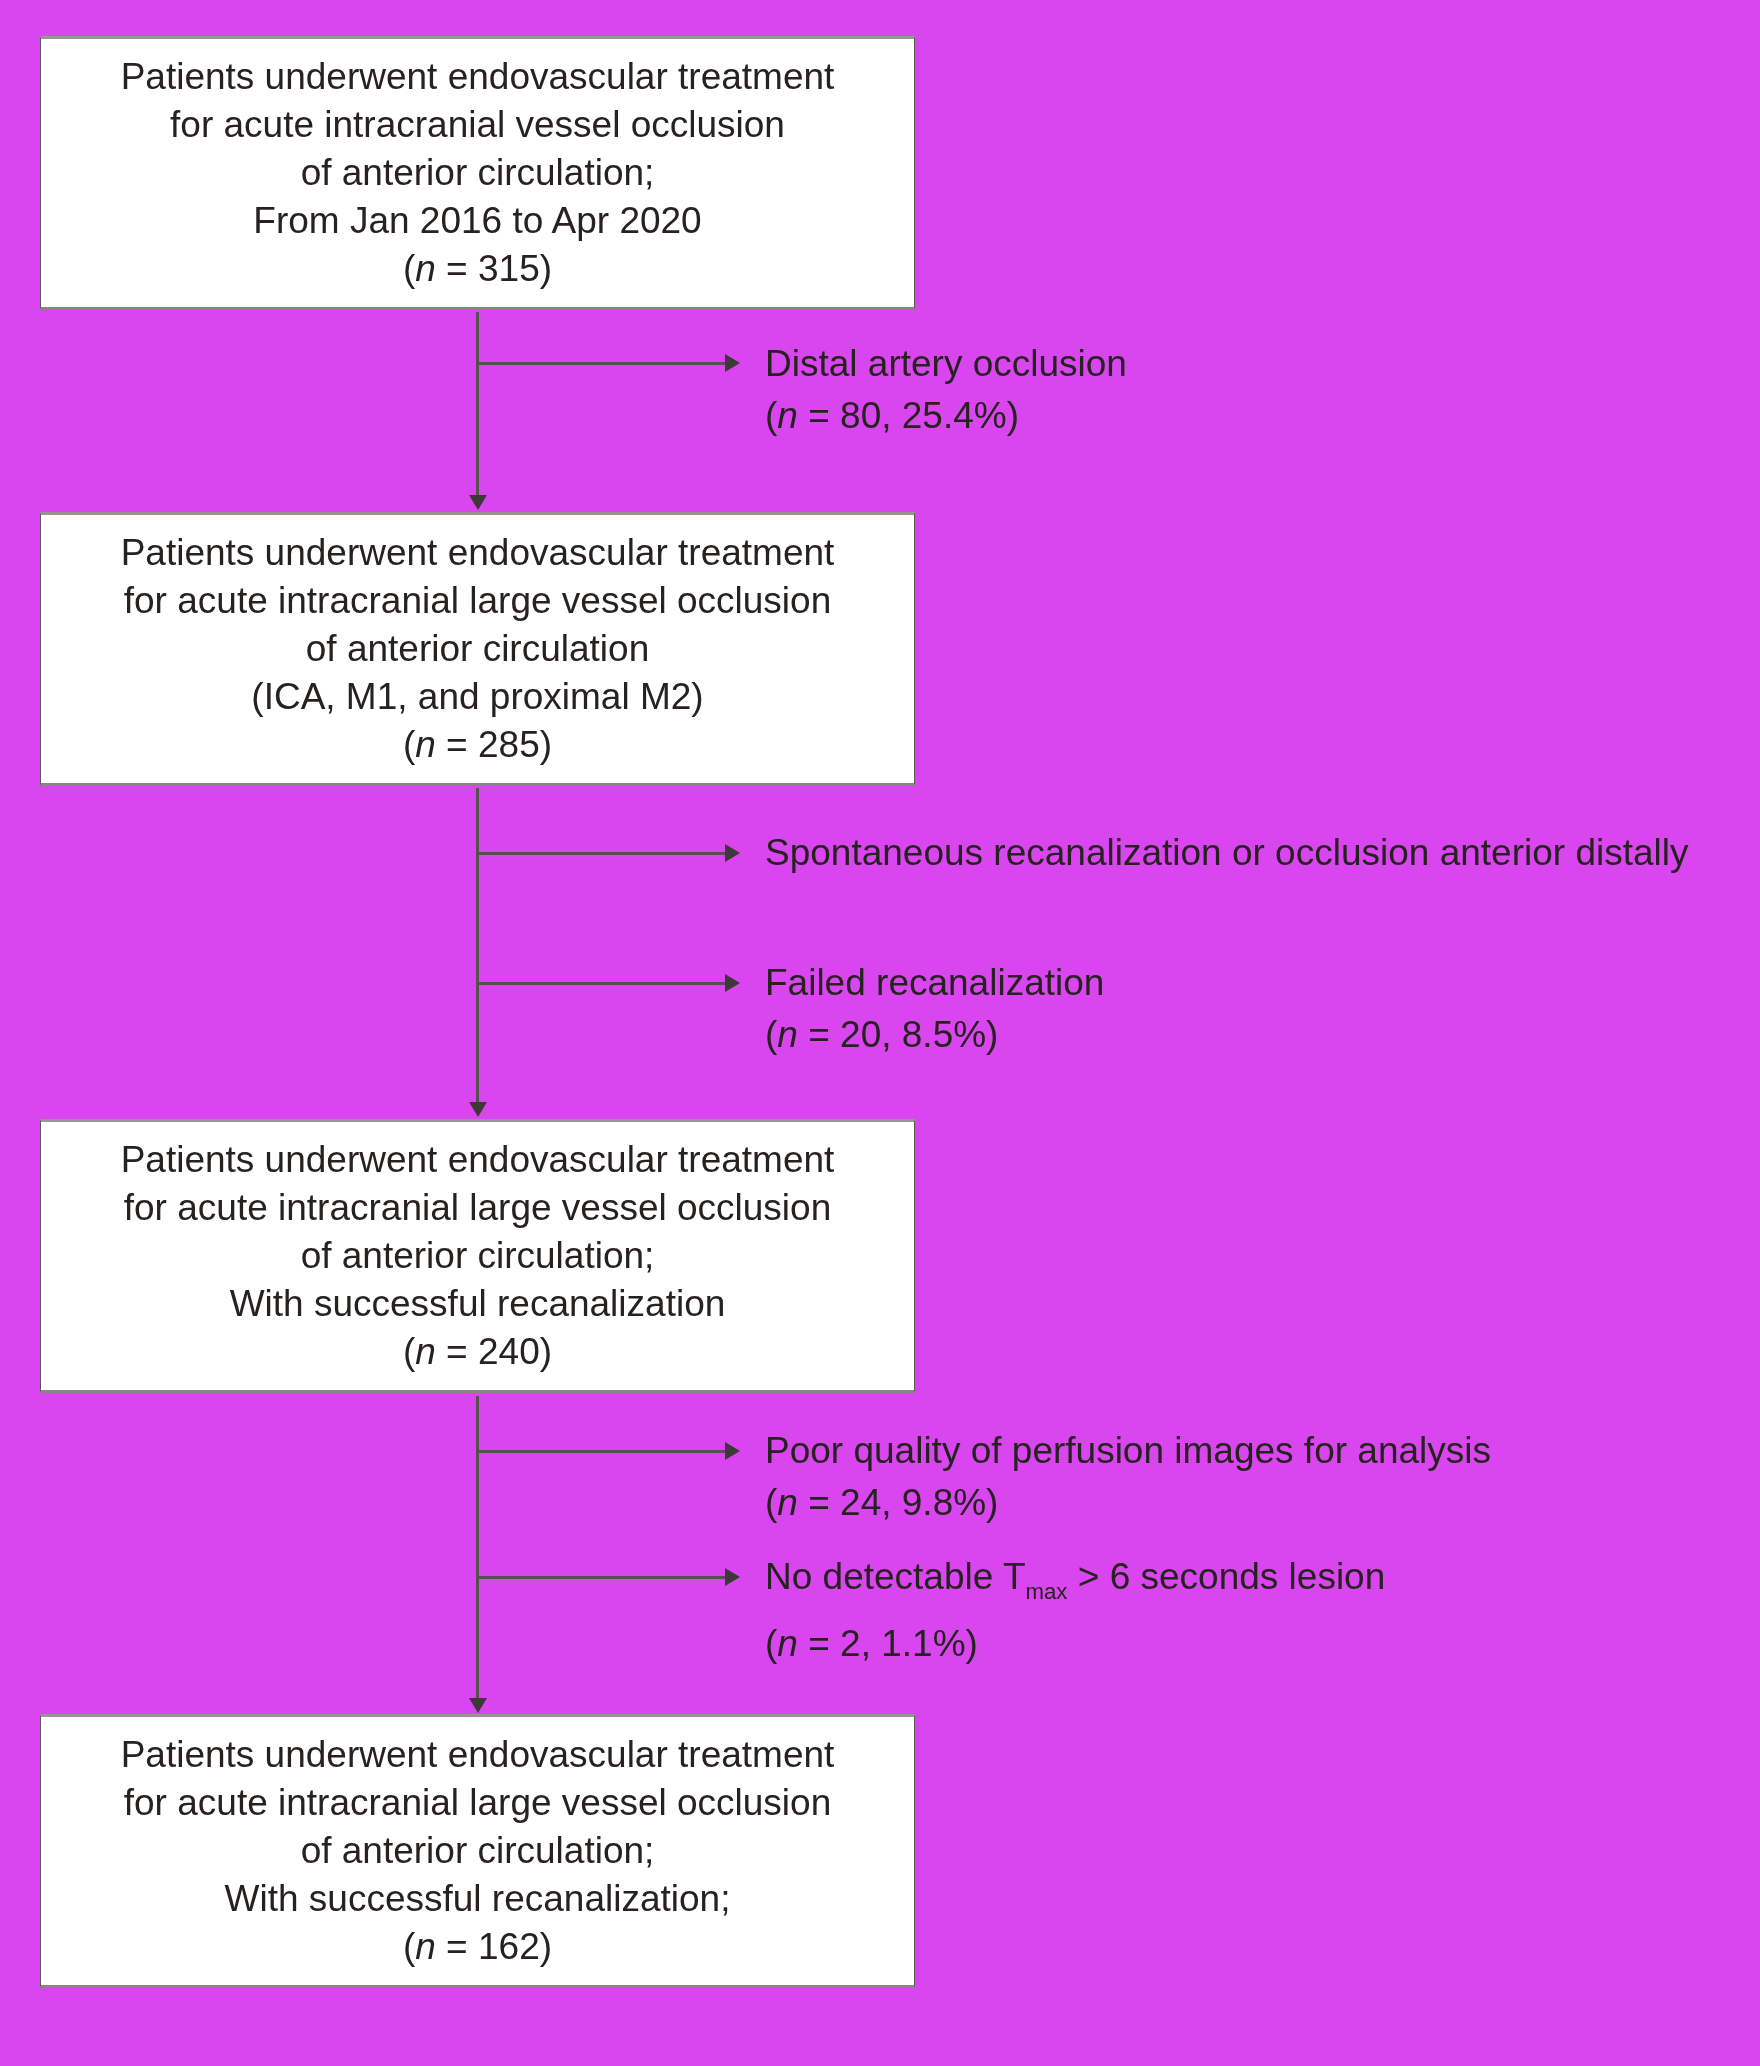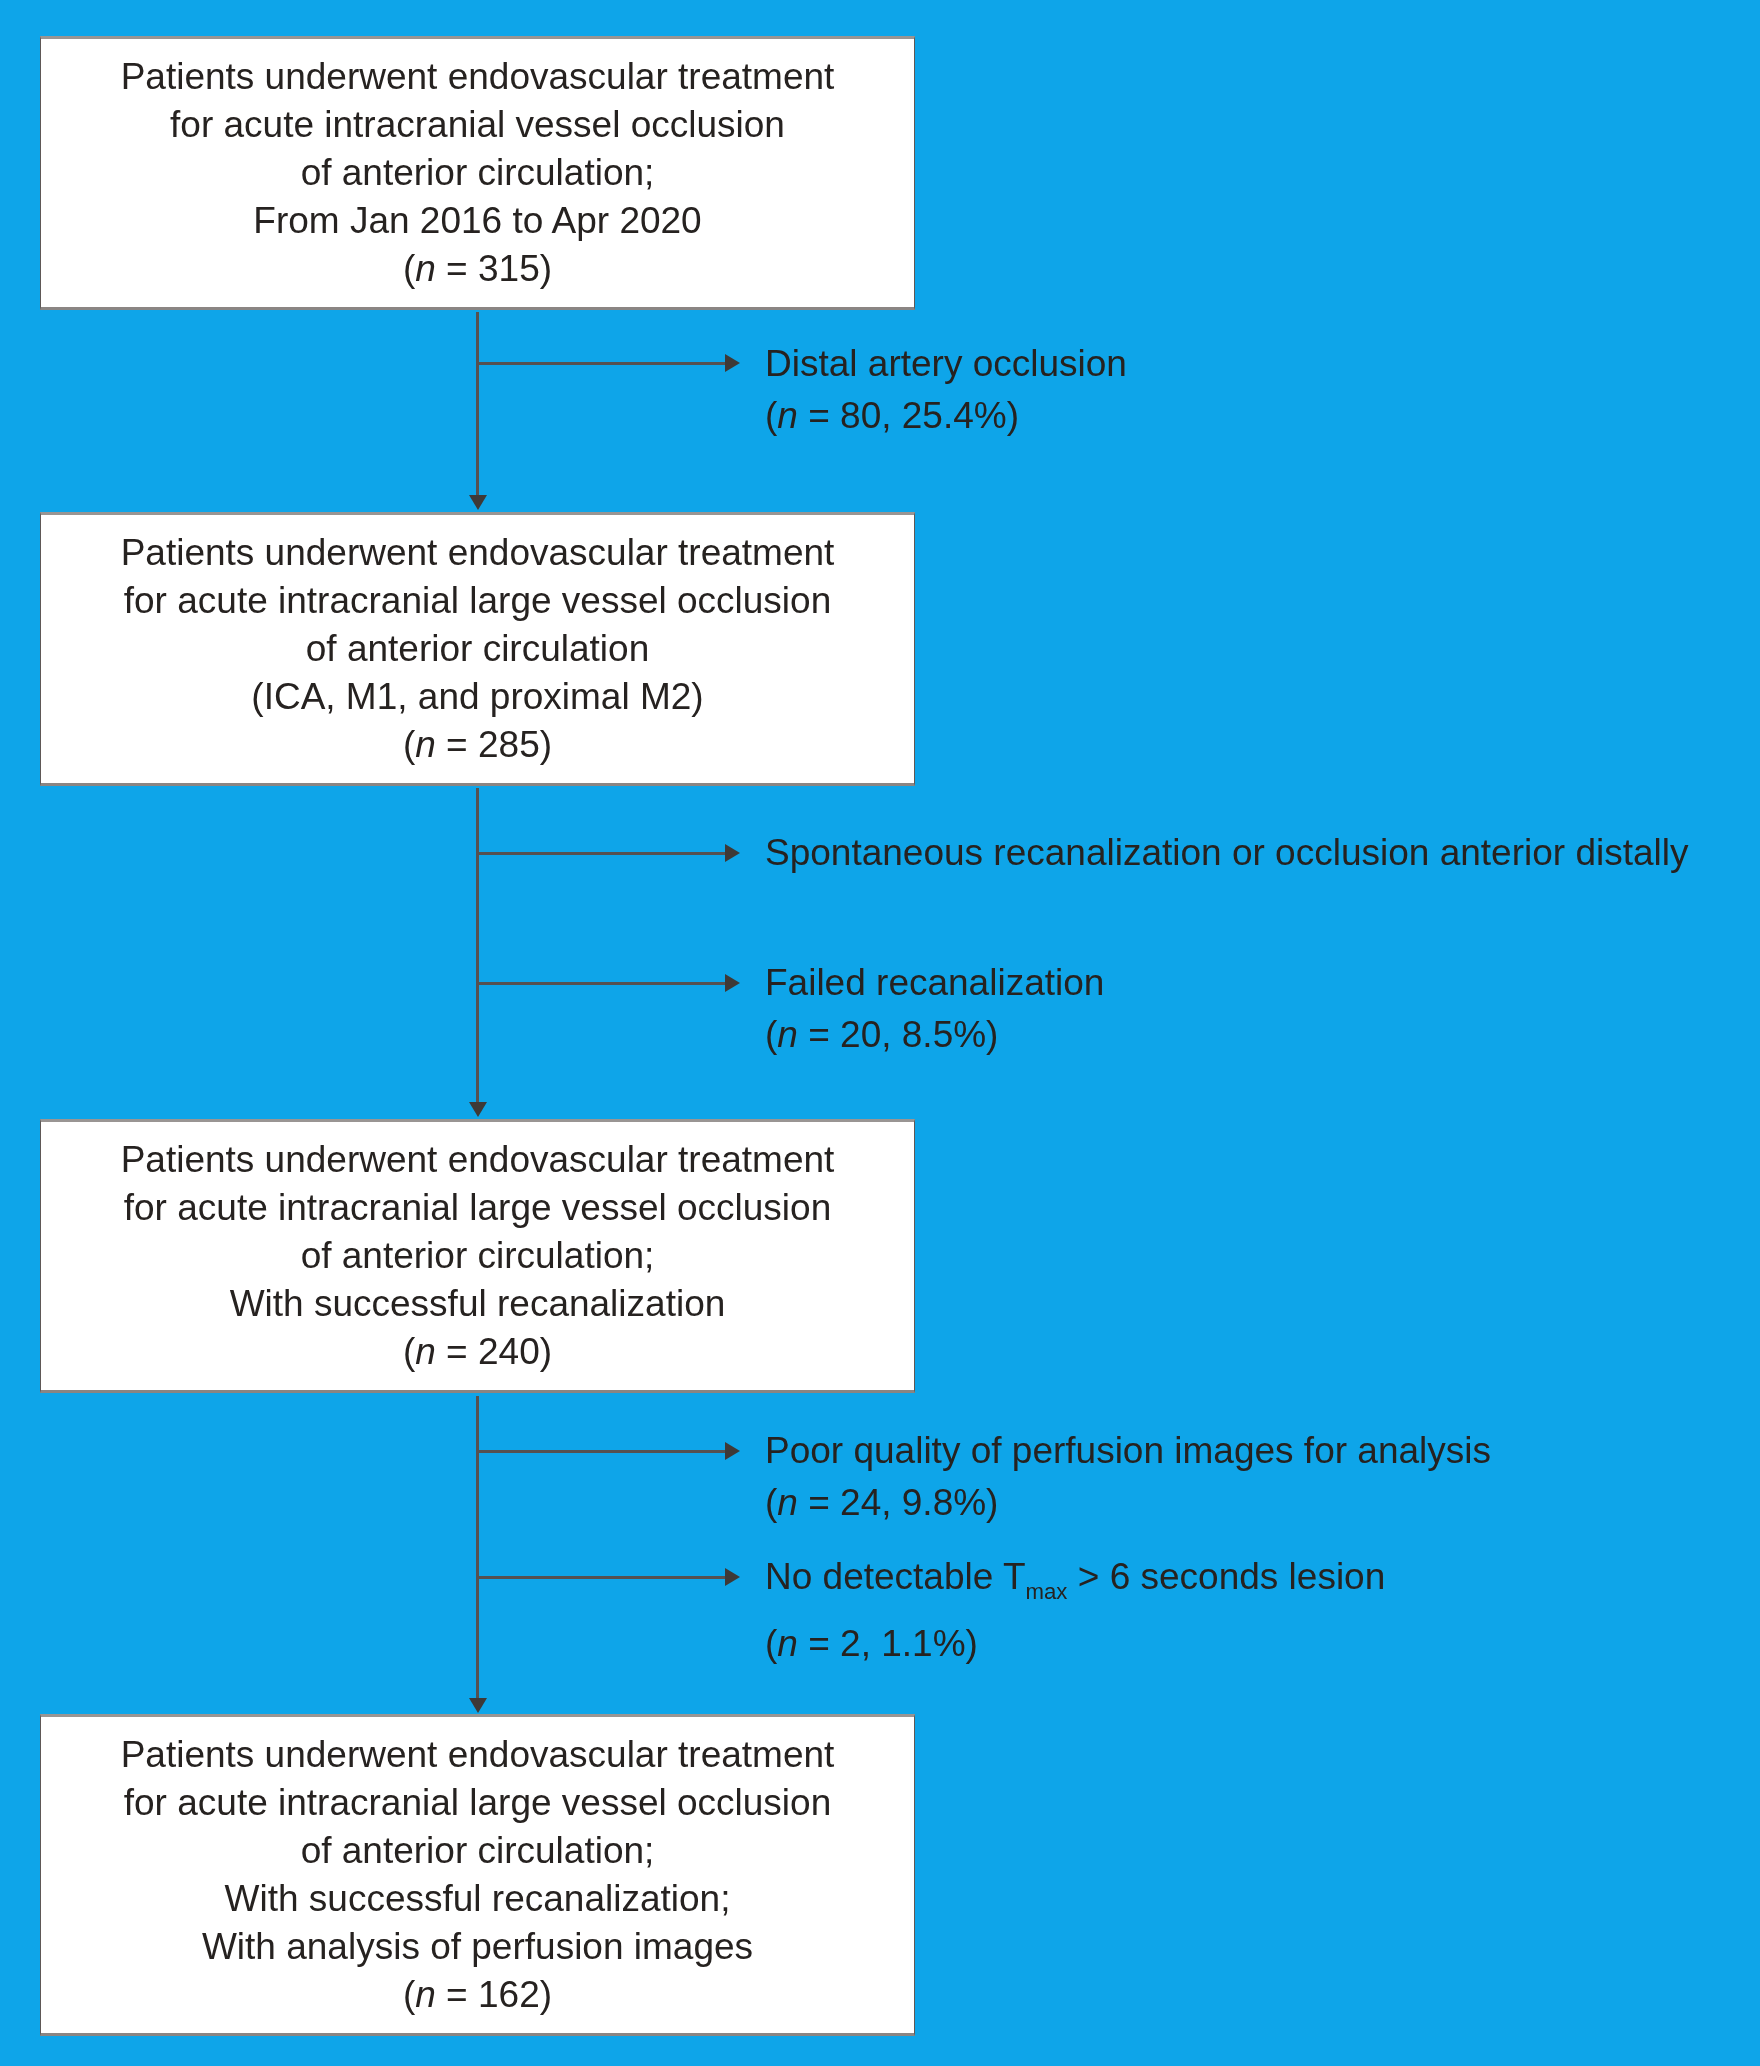--- a/index.html
+++ b/index.html
@@ -4,21 +4,21 @@
 <style>
   html, body {
     margin: 0;
     padding: 0;
     background: #ffffff;
   }
   .canvas {
     position: relative;
     width: 1761px;
     height: 2066px;
-    background: #0ea5e9;
+    background: #d946ef;
     font-family: "Liberation Sans", "DejaVu Sans", sans-serif;
     color: #262220;
     overflow: hidden;
   }
   .box {
     position: absolute;
     left: 40px;
     width: 875px;
     box-sizing: border-box;
     border-left: 1.9px solid #5e5856;
@@ -145,18 +145,17 @@
   <div class="excl" style="top:1551px">
     <div><span>No detectable T</span><span class="subsc">max</span><span> &gt; 6 seconds lesion</span></div>
     <div><span>(</span><span class="nvar">n</span><span> = 2, 1.1%)</span></div>
   </div>
 
   <div class="box" style="top:1714px">
     <div>Patients underwent endovascular treatment</div>
     <div>for acute intracranial large vessel occlusion</div>
     <div>of anterior circulation;</div>
     <div>With successful recanalization;</div>
-    <div>With analysis of perfusion images</div>
     <div><span>(</span><span class="nvar">n</span><span> = 162)</span></div>
   </div>
 
 </div>
 
 
 </body></html>

